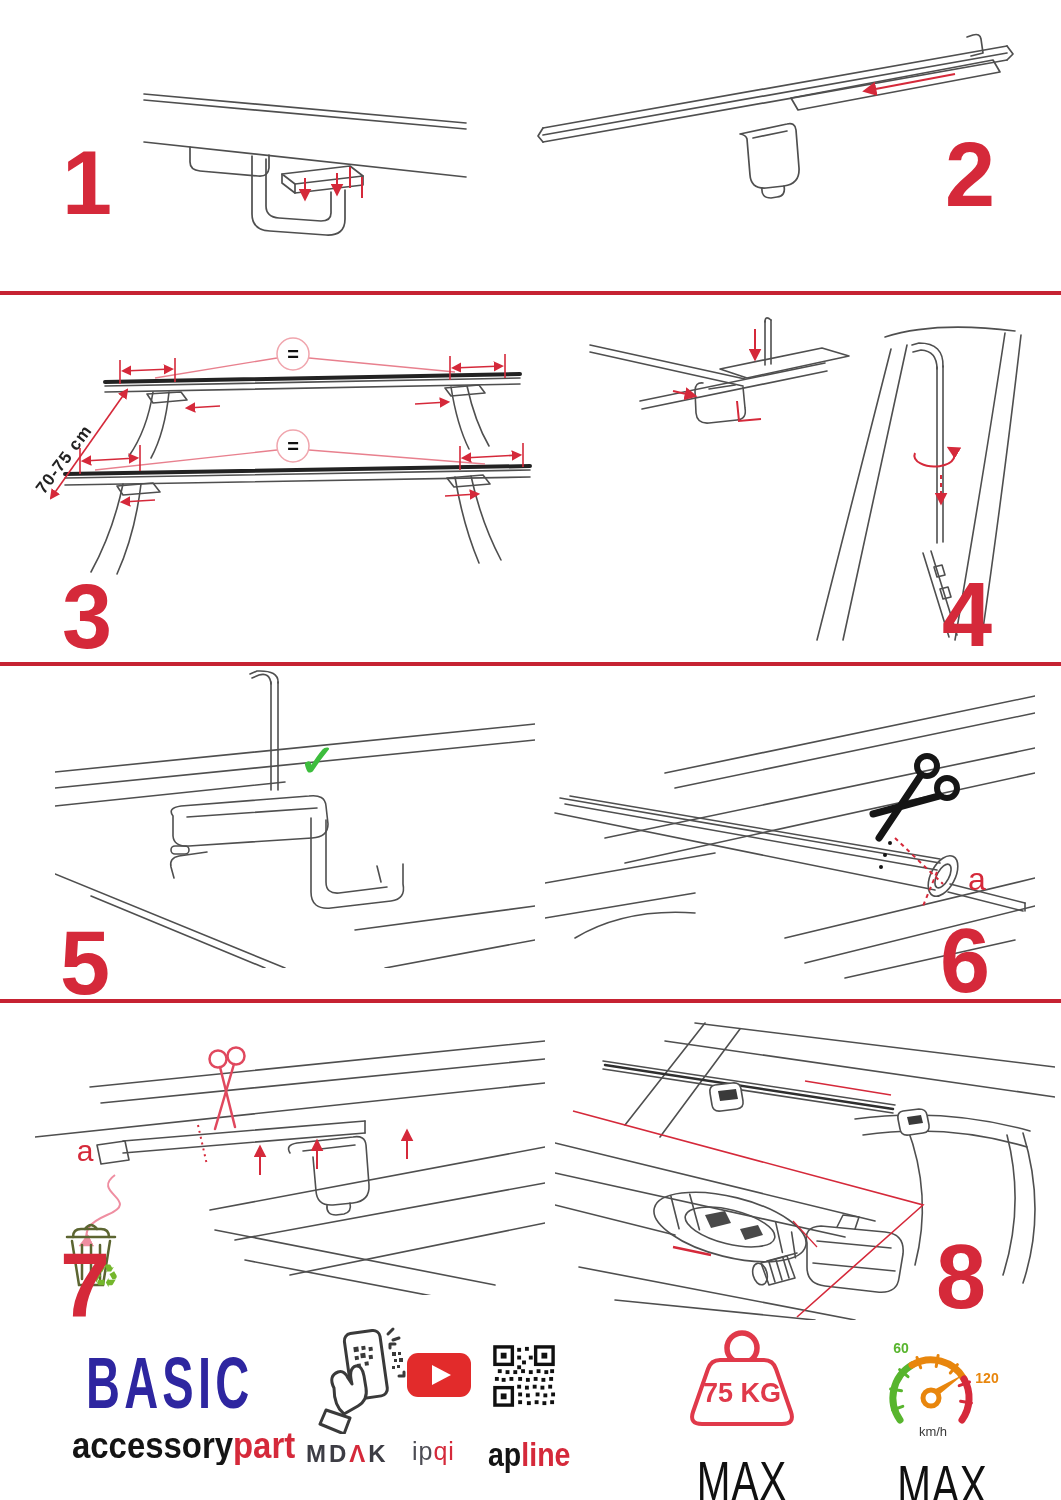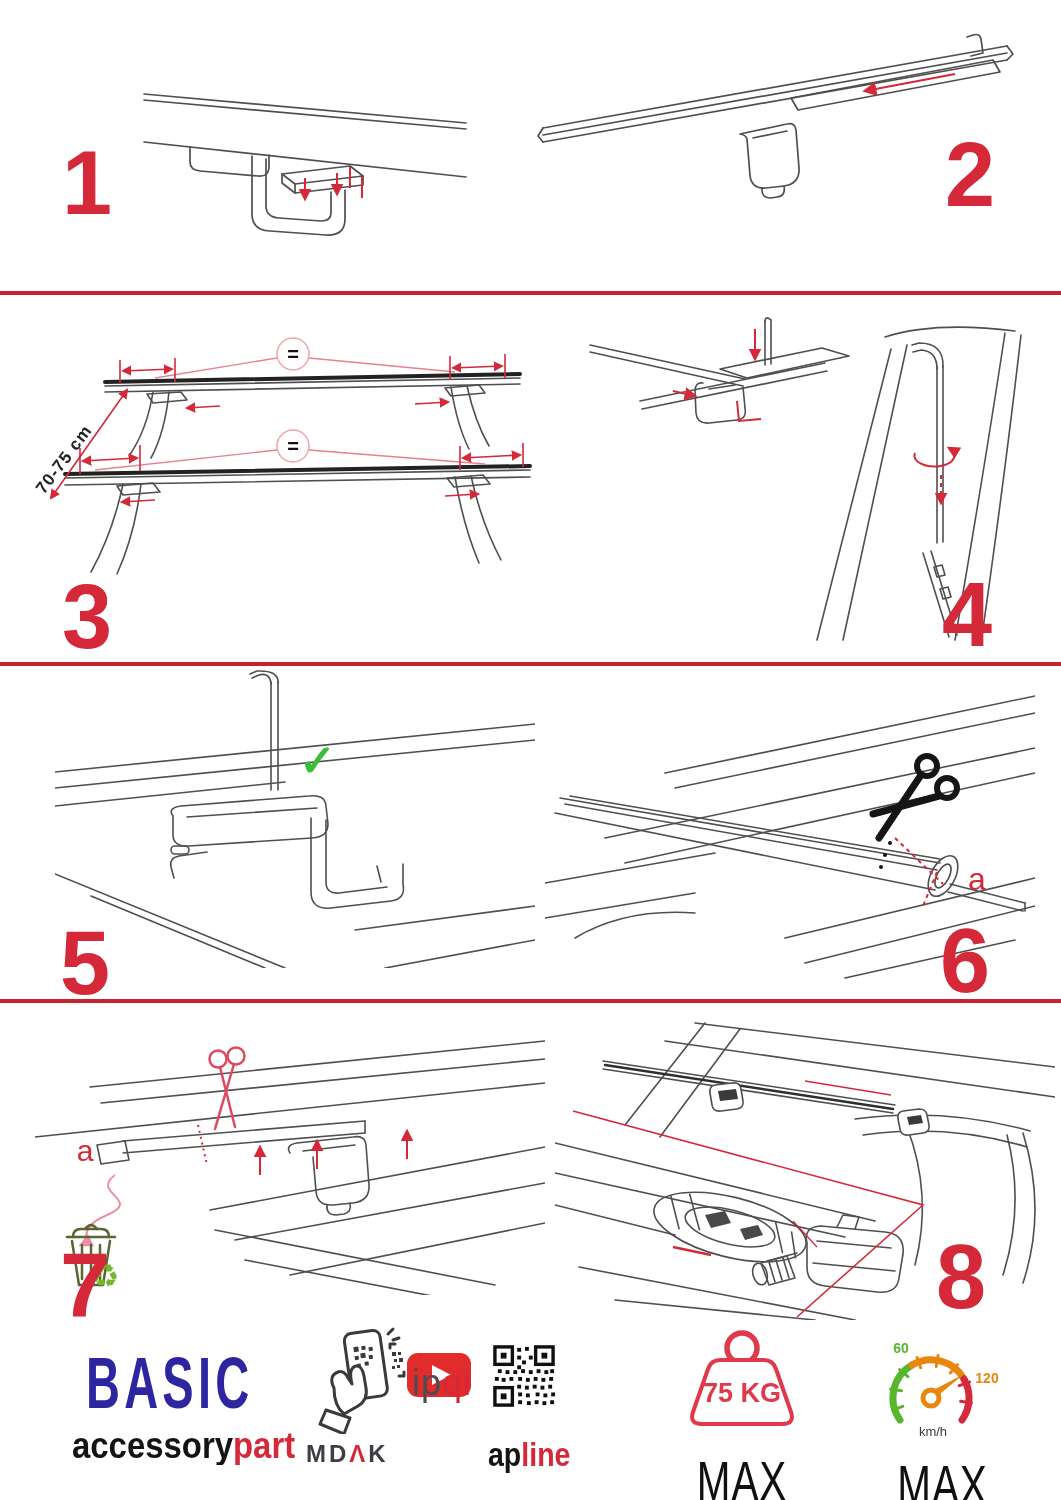--- a/index.html
+++ b/index.html
@@ -12,21 +12,21 @@
   .measure-label{position:absolute;left:40px;top:482px;font-size:17px;font-weight:bold;color:#222;
                  transform:rotate(-53deg);transform-origin:0 50%;letter-spacing:1px;white-space:nowrap;}
   
   .brand-title{position:absolute;left:86px;top:1340px;font-size:56px;font-weight:bold;color:#2e26a0;
                letter-spacing:5px;transform:scale(0.84,1.30);transform-origin:top left;}
   .brand-sub{position:absolute;left:72px;top:1424px;font-size:35px;font-weight:bold;
              transform:scale(0.94,1.05);transform-origin:top left;white-space:nowrap;}
   .brand-sub .b{color:#141414}.brand-sub .r{color:#d5293a}
   .logo1{position:absolute;left:306px;top:1440px;font-size:24px;font-weight:bold;color:#3d3d45;letter-spacing:3px;}
   .logo1 .r{color:#d5293a}
-  .logo2{position:absolute;left:412px;top:1362px;font-size:36px;color:#4c4c54;letter-spacing:1px;}
+  .logo2{position:absolute;left:412px;top:1437px;font-size:25px;color:#4c4c54;letter-spacing:1px;}
   .logo2 .r{color:#d5293a}
   .logo3{position:absolute;left:488px;top:1437px;font-size:31px;font-weight:bold;color:#141414;
          transform:scale(0.92,1.05);transform-origin:top left;}
   .logo3 .r{color:#d5293a}
   .maxlabel{position:absolute;font-size:46px;font-weight:normal;color:#101010;text-align:center;
             letter-spacing:1px;transform:scale(0.88,1.22);transform-origin:top center;}
   svg{display:block;}
   text{font-family:"Liberation Sans", sans-serif;}
 </style>
 </head>

